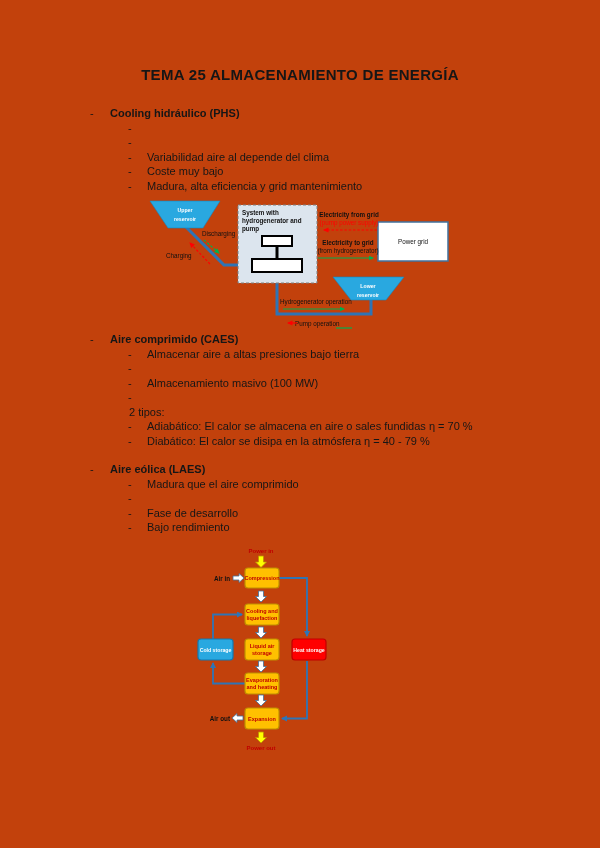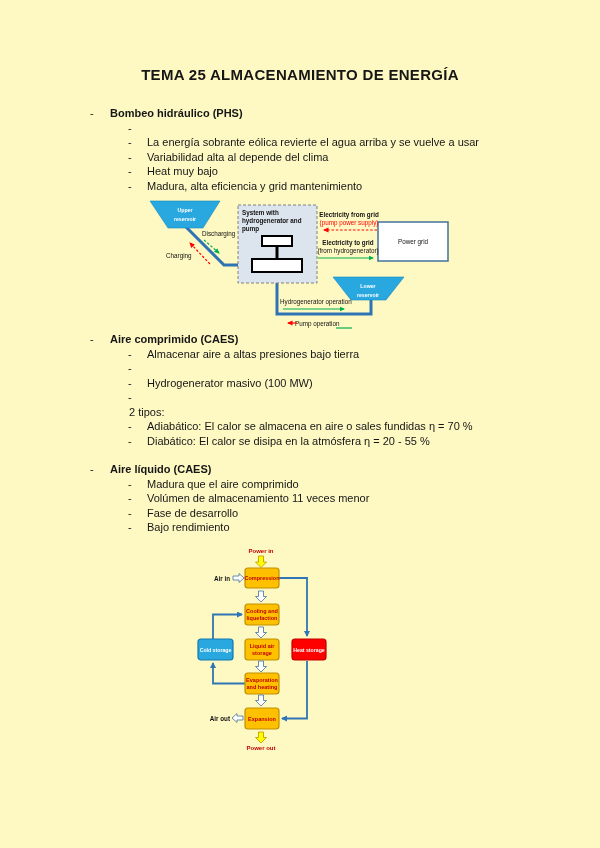--- a/index.html
+++ b/index.html
@@ -1,16 +1,16 @@
 <!DOCTYPE html>
 <html><head>
 <meta charset="utf-8">
 <style>
   html,body{margin:0;padding:0;background:#e8e8e8;}
-  .page{position:relative;width:600px;height:848px;background:#fef9c3;margin:0 auto;
+  .page{position:relative;width:600px;height:848px;background:#c2410c;margin:0 auto;
         font-family:"Liberation Sans",sans-serif;color:#161616;overflow:hidden;}
   .title{position:absolute;top:66px;left:0;right:0;text-align:center;
          font-size:15px;font-weight:bold;letter-spacing:.3px;}
   .outline{position:absolute;left:90px;width:480px;font-size:11px;line-height:14.5px;}
   .row{display:flex;}
   .row .m{flex:none;width:20px;font-weight:400;}
   .row.h{font-weight:bold;}
   .row.b{padding-left:38px;}
   .row.b .m{width:19px;}
   .row.n{padding-left:19px;}
@@ -38,40 +38,39 @@
 <body>
 
 <div class="page">
 
   <div class="title">TEMA 25 ALMACENAMIENTO DE ENERGÍA</div>
 
   <div class="outline" id="sec-phs">
 
       <div class="row h">
         <span class="m">-</span>
-        <span class="t">Bombeo hidráulico (PHS)</span>
-      </div>
-
-      <div class="row b">
-        <span class="m">-</span>
-      </div>
-
-      <div class="row b">
-        <span class="m">-</span>
-        <span class="t">La energía sobrante eólica revierte el agua arriba y se vuelve a usar</span>
-      </div>
-
-      <div class="row b">
-        <span class="m">-</span>
-        <span class="t">Variabilidad alta al depende del clima</span>
-      </div>
-
-      <div class="row b">
-        <span class="m">-</span>
-        <span class="t">Heat muy bajo</span>
+        <span class="t">Cooling hidráulico (PHS)</span>
+      </div>
+
+      <div class="row b">
+        <span class="m">-</span>
+      </div>
+
+      <div class="row b">
+        <span class="m">-</span>
+      </div>
+
+      <div class="row b">
+        <span class="m">-</span>
+        <span class="t">Variabilidad aire al depende del clima</span>
+      </div>
+
+      <div class="row b">
+        <span class="m">-</span>
+        <span class="t">Coste muy bajo</span>
       </div>
 
       <div class="row b">
         <span class="m">-</span>
         <span class="t">Madura, alta eficiencia y grid mantenimiento</span>
       </div>
     </div>
 
   <div class="outline" id="sec-caes">
 
@@ -84,58 +83,57 @@
         <span class="m">-</span>
         <span class="t">Almacenar aire a altas presiones bajo tierra</span>
       </div>
 
       <div class="row b">
         <span class="m">-</span>
       </div>
 
       <div class="row b">
         <span class="m">-</span>
-        <span class="t">Hydrogenerator masivo (100 MW)</span>
+        <span class="t">Almacenamiento masivo (100 MW)</span>
       </div>
 
       <div class="row b">
         <span class="m">-</span>
       </div>
 
       <div class="row n">
         <span class="m"></span>
         <span class="t">2 tipos:</span>
       </div>
 
       <div class="row b">
         <span class="m">-</span>
         <span class="t">Adiabático: El calor se almacena en aire o sales fundidas η = 70 %</span>
       </div>
 
       <div class="row b">
         <span class="m">-</span>
-        <span class="t">Diabático: El calor se disipa en la atmósfera η = 20 - 55 %</span>
+        <span class="t">Diabático: El calor se disipa en la atmósfera η = 40 - 79 %</span>
       </div>
     </div>
 
   <div class="outline" id="sec-laes">
 
       <div class="row h">
         <span class="m">-</span>
-        <span class="t">Aire líquido (CAES)</span>
+        <span class="t">Aire eólica (LAES)</span>
       </div>
 
       <div class="row b">
         <span class="m">-</span>
         <span class="t">Madura que el aire comprimido</span>
       </div>
 
       <div class="row b">
         <span class="m">-</span>
-        <span class="t">Volúmen de almacenamiento 11 veces menor</span>
       </div>
 
       <div class="row b">
         <span class="m">-</span>
         <span class="t">Fase de desarrollo</span>
       </div>
 
       <div class="row b">
         <span class="m">-</span>
         <span class="t">Bajo rendimiento</span>

